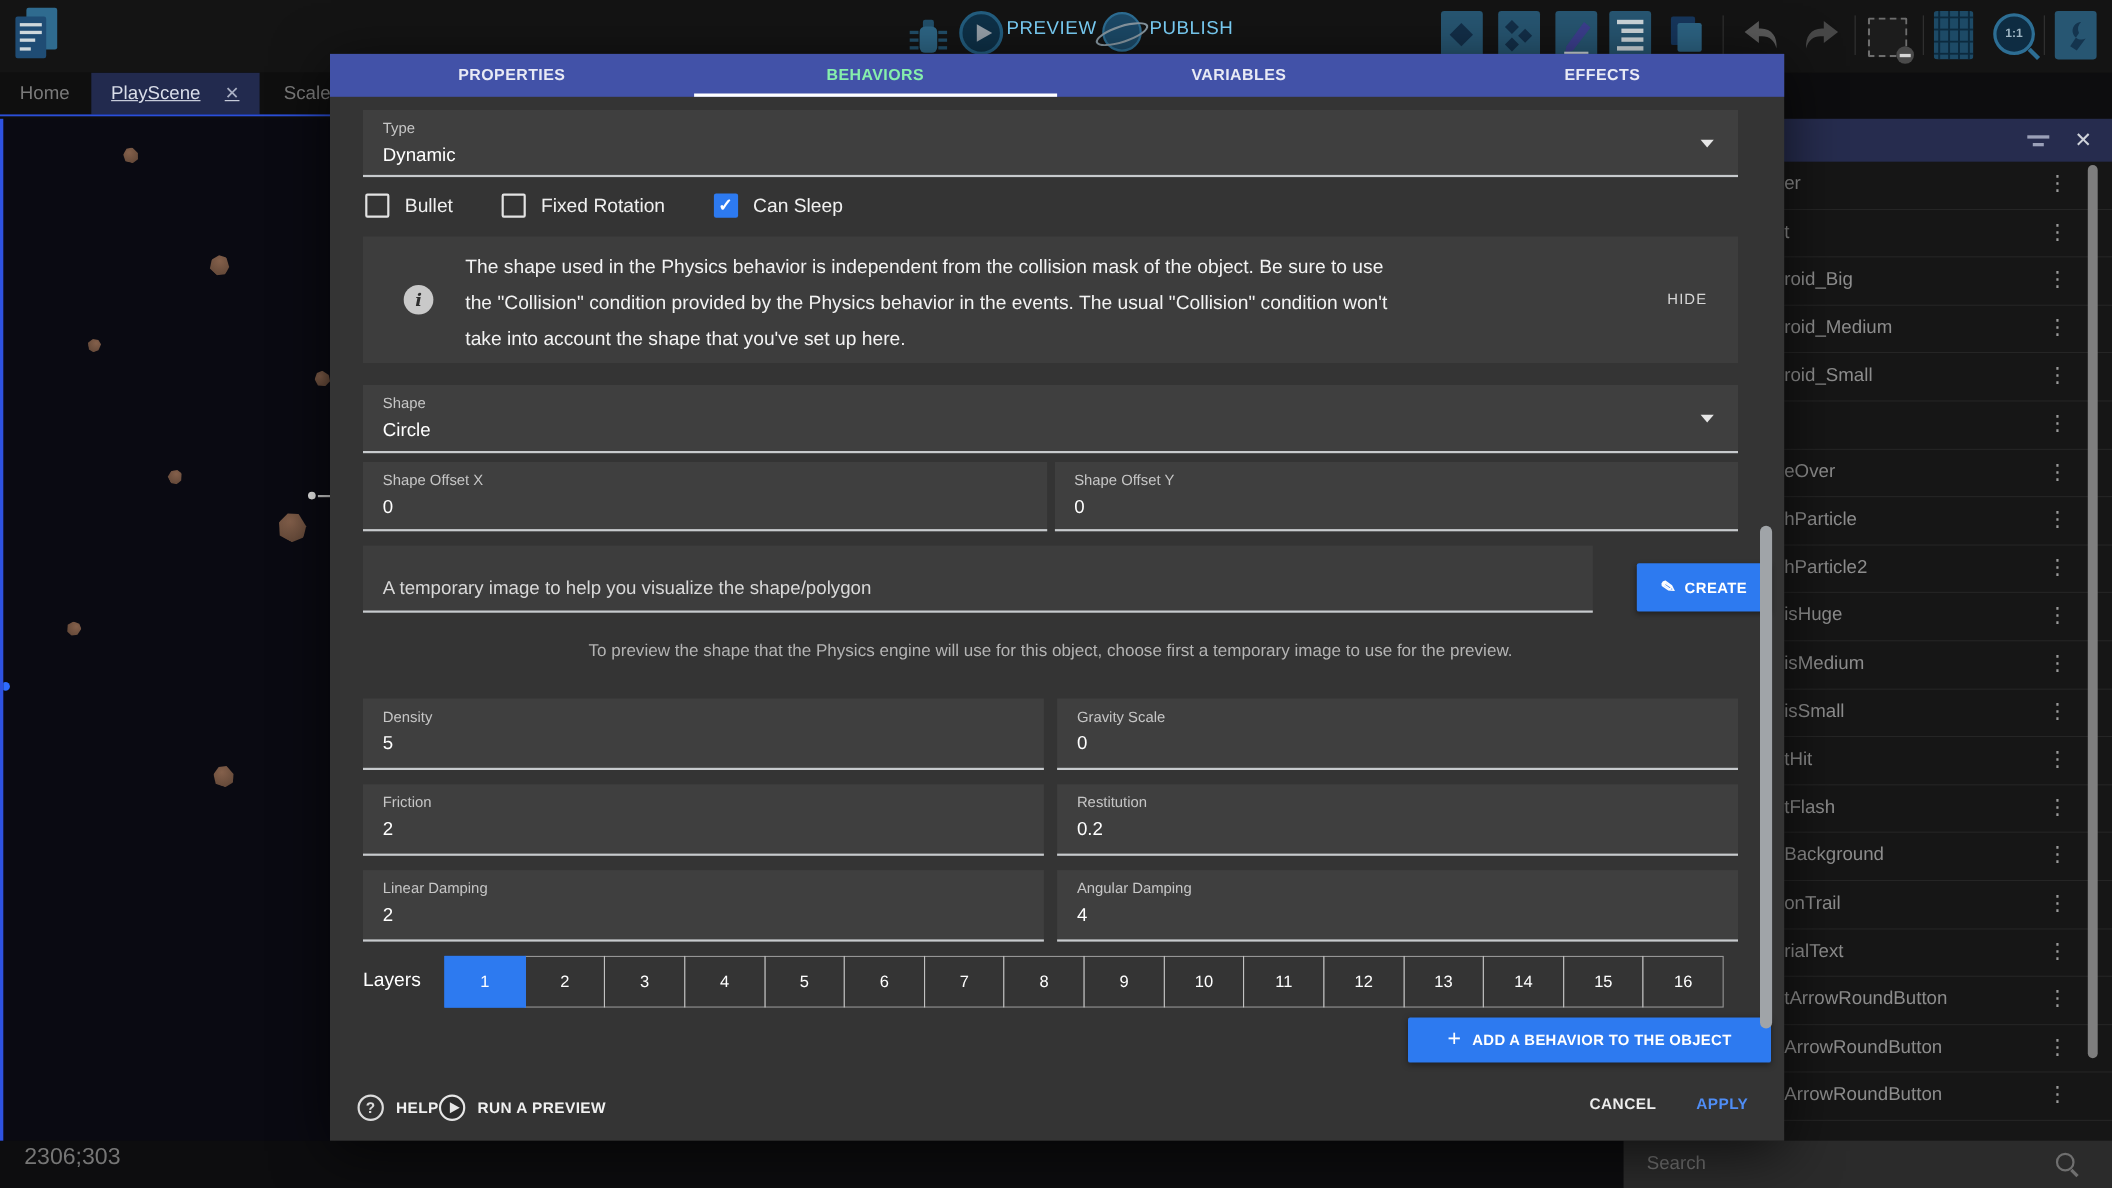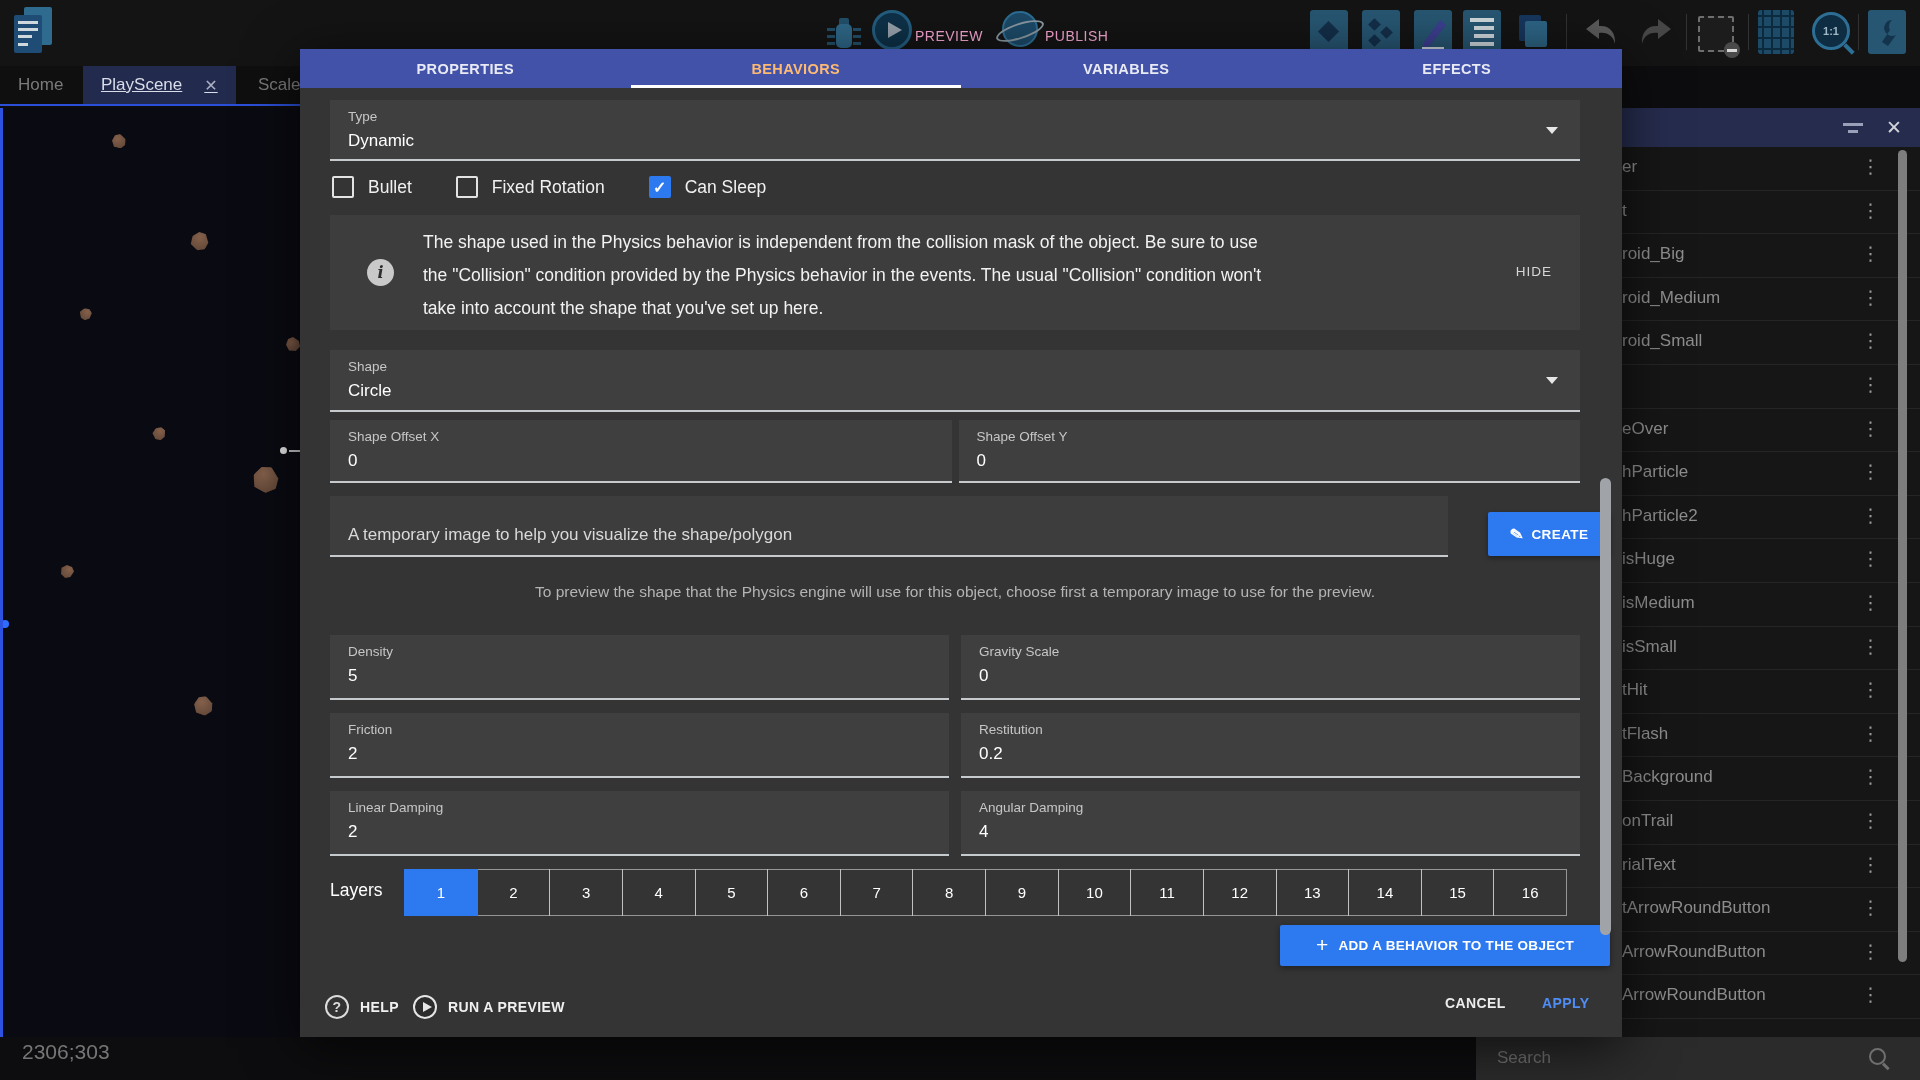--- a/index.html
+++ b/index.html
@@ -5,21 +5,21 @@
   html,body{margin:0;padding:0;background:#000;}
   .screen{position:relative;width:1920px;height:1080px;overflow:hidden;
     background:#0d0d0f;font-family:"Liberation Sans",sans-serif;
     -webkit-font-smoothing:antialiased;}
   
   .toolbar{position:absolute;left:0;top:0;width:1920px;height:66px;background:#141414;}
   .appicon{position:absolute;left:14px;top:7px;width:40px;height:46px;}
   .appicon .back{position:absolute;left:10px;top:0;width:28px;height:38px;background:#2f6b8f;border-radius:2px;}
   .appicon .front{position:absolute;left:0;top:8px;width:28px;height:38px;background:#1f4c74;border-radius:2px;}
   .appicon .ln{position:absolute;left:4px;height:3px;background:#cfd8dc;}
-  .tbtxt{position:absolute;top:28px;font-size:14px;color:#f9a8d4;letter-spacing:.5px;}
+  .tbtxt{position:absolute;top:16px;font-size:17px;color:#7dd3fc;letter-spacing:.5px;}
   .bug{position:absolute;left:827px;top:16px;width:34px;height:36px;}
   .bug .body{position:absolute;left:9px;top:8px;width:16px;height:24px;background:#2e6787;border-radius:5px;}
   .bug .head{position:absolute;left:12px;top:2px;width:10px;height:8px;background:#22506b;border-radius:2px;}
   .bug .leg{position:absolute;width:8px;height:3px;background:#22506b;}
   .pcirc{position:absolute;left:872px;top:10px;width:34px;height:34px;border:3px solid #235e80;border-radius:50%;background:#0e3148;}
   .pcirc .tri{position:absolute;left:13px;top:9px;width:0;height:0;border-left:14px solid #98a2ab;border-top:8px solid transparent;border-bottom:8px solid transparent;}
   .globe{position:absolute;left:1002px;top:11px;width:32px;height:32px;border-radius:50%;background:#1c4a68;border:2px solid #2d6e94;}
   .globe::after{content:"";position:absolute;left:-9px;top:10px;width:46px;height:12px;border:2px solid #8898a2;border-radius:50%;transform:rotate(-18deg);}
   .ticon{position:absolute;top:10px;width:38px;height:44px;border-radius:3px;background:#275672;}
   .ticon .cube{position:absolute;left:11px;top:14px;width:15px;height:15px;background:#132f49;transform:rotate(45deg);}
@@ -64,21 +64,21 @@
   .pscroll{position:absolute;left:422px;top:42px;width:9px;height:812px;border-radius:5px;background:#7e7e7e;}
   .psearch{position:absolute;left:0;bottom:0;width:100%;height:43px;background:#2b2b2b;}
   .psearch .ph{position:absolute;left:21px;top:11px;font-size:17px;color:#707070;}
   .mag{position:absolute;right:34px;top:11px;width:13px;height:13px;border:2.5px solid #6f6f6f;border-radius:50%;}
   .mag::after{content:"";position:absolute;right:-6px;bottom:-4px;width:8px;height:2.5px;background:#6f6f6f;transform:rotate(45deg);}
   
   .dialog{position:absolute;left:300px;top:49px;width:1322px;height:988px;background:#343434;box-shadow:0 10px 50px rgba(0,0,0,.65);}
   .dtabs{position:absolute;left:0;top:0;width:100%;height:39px;background:#4252a8;display:flex;}
   .dtab{position:relative;flex:1;display:flex;align-items:center;justify-content:center;
     font-size:14.5px;font-weight:bold;letter-spacing:.4px;color:rgba(255,255,255,.88);}
-  .dtab.active{color:#fdba74;}
+  .dtab.active{color:#86efac;}
   .dtab.active::after{content:"";position:absolute;left:0;right:0;bottom:0;height:3px;background:#fff;}
   .field{position:absolute;background:#3f3f3f;border-bottom:2px solid #c7cacd;}
   .flabel{position:absolute;left:18px;top:9px;font-size:13.5px;color:#c6c6c6;}
   .fvalue{position:absolute;left:18px;top:31px;font-size:17px;color:#fff;}
   .caret{position:absolute;right:22px;top:27px;width:0;height:0;border-left:6px solid transparent;border-right:6px solid transparent;border-top:7px solid #e6e6e6;}
   .f-type{left:30px;top:51px;width:1250px;height:59px;}
   .cbrow{position:absolute;left:32px;top:116px;height:44px;display:flex;align-items:center;}
   .cbgroup{display:flex;align-items:center;margin-right:44px;}
   .cb{width:22px;height:22px;border:2.5px solid #e3e3e3;border-radius:2px;box-sizing:border-box;
     display:flex;align-items:center;justify-content:center;font-size:16px;font-weight:bold;color:#fff;}
@@ -443,21 +443,21 @@
     <div class="btn-add">
       <span class="plus">+</span>
       <span>ADD A BEHAVIOR TO THE OBJECT</span>
     </div>
 
     <div class="dactions">
       <div class="act" style="left:25px;">
         <span class="qcirc">?</span>
         <span>HELP</span>
       </div>
-      <div class="act" style="left:113px;">
+      <div class="act" style="left:99px;">
         <span class="playc"></span>
         <span>RUN A PREVIEW</span>
       </div>
       <div class="act a-cancel">CANCEL</div>
       <div class="act a-apply">APPLY</div>
     </div>
 
     <div class="dscroll"></div>
   </div>
 

